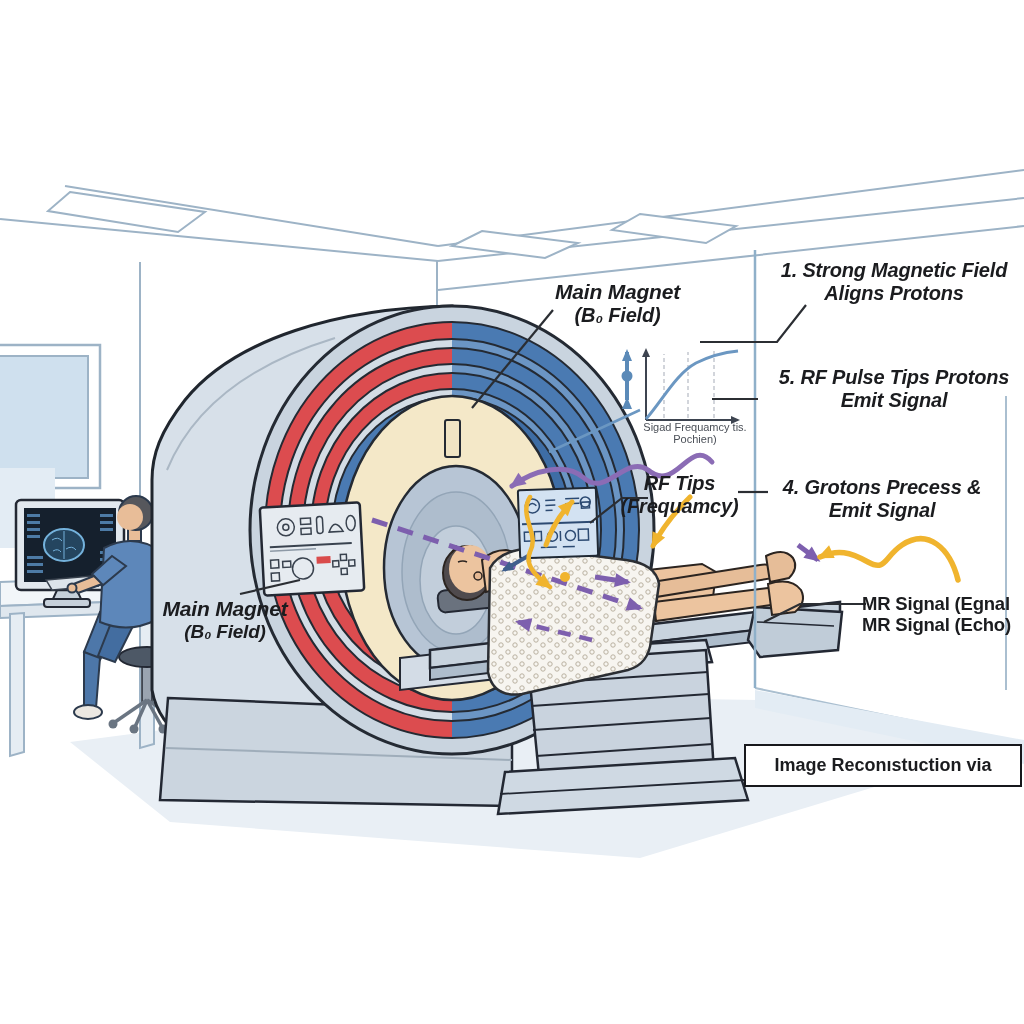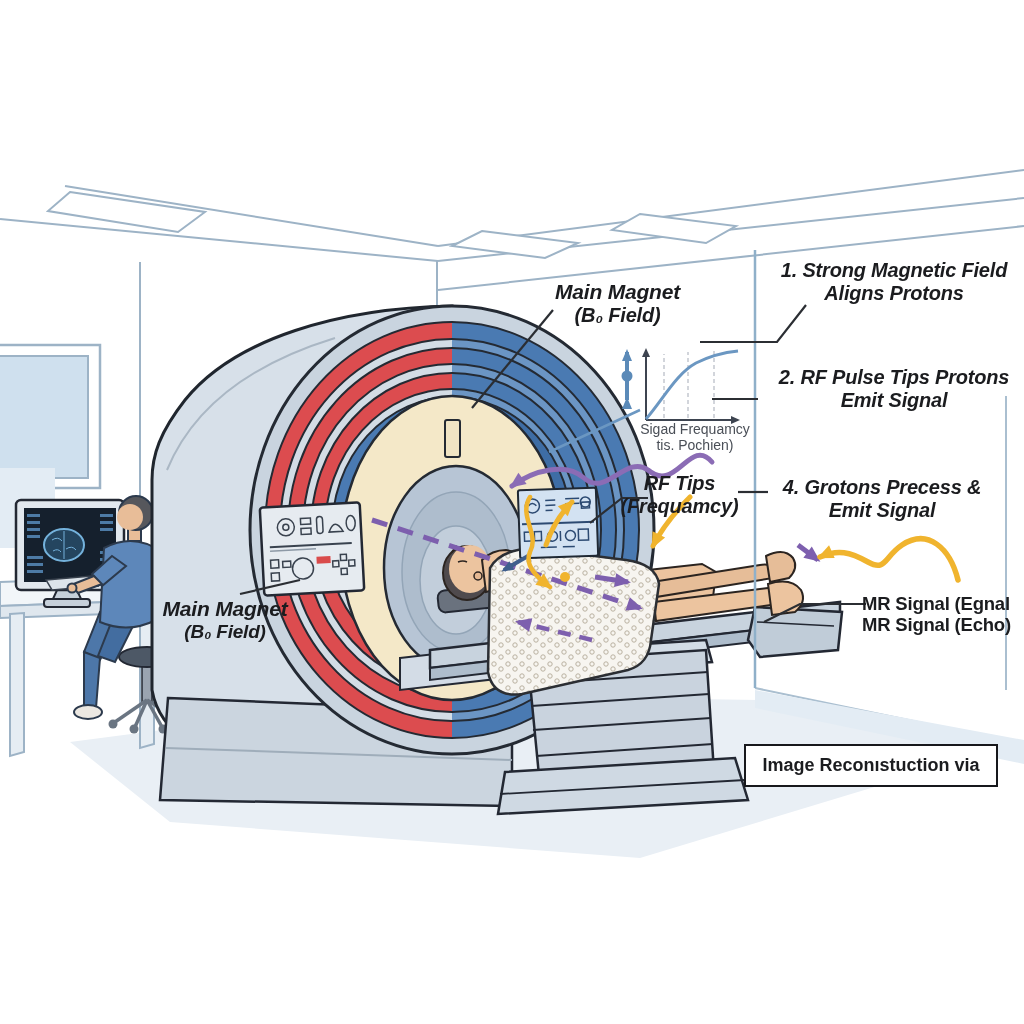--- a/index.html
+++ b/index.html
@@ -7,22 +7,22 @@
          font-family:"Liberation Sans",sans-serif;color:#1b1c1f;}
   .scene svg{position:absolute;left:0;top:0;}
   .lbl{position:absolute;font-weight:700;line-height:1.16;letter-spacing:-0.2px;}
   .lbl .ln{display:block;}
   .center{text-align:center;font-style:italic;}
   .left{text-align:left;}
   .fs21{font-size:21px;}
   .fs20{font-size:20px;}
   .fs19{font-size:19px;}
   .box{position:absolute;border:2.5px solid #17181c;background:#ffffff;
-       padding:8px 16px;font-weight:700;font-size:18px;line-height:1.25;text-align:center;}
-  .caption{position:absolute;font-size:14px;font-weight:400;color:#4a4f57;text-align:center;
+       padding:8px 28px;font-weight:700;font-size:18px;line-height:1.25;text-align:center;}
+  .caption{position:absolute;font-size:11px;font-weight:400;color:#4a4f57;text-align:center;
            letter-spacing:0;}
 </style>
 </head>
 <body>
 
 <div class="scene">
 <svg width="1024" height="1024" viewBox="0 0 1024 1024">
   <defs>
     <clipPath id="cl">
           <rect x="150" y="290" width="302" height="500"></rect>
@@ -302,21 +302,21 @@
     <span class="ln">Main Magnet</span>
     <span class="ln fs20">(B₀ Field)</span>
   </div>
 
   <div class="lbl fs20 center" style="left:768px;top:259px;width:252px;">
     <span class="ln">1. Strong Magnetic Field</span>
     <span class="ln">Aligns Protons</span>
   </div>
 
   <div class="lbl fs20 center" style="left:768px;top:366px;width:252px;">
-    <span class="ln">2. RF Pulse Tips Protons</span>
+    <span class="ln">5. RF Pulse Tips Protons</span>
     <span class="ln">Emit Signal</span>
   </div>
 
   <div class="lbl fs20 center" style="left:762px;top:476px;width:240px;">
     <span class="ln">4. Grotons Precess &amp;</span>
     <span class="ln">Emit Signal</span>
   </div>
 
   <div class="lbl fs20 center" style="left:607px;top:472px;width:145px;">
     <span class="ln">RF Tips</span>

